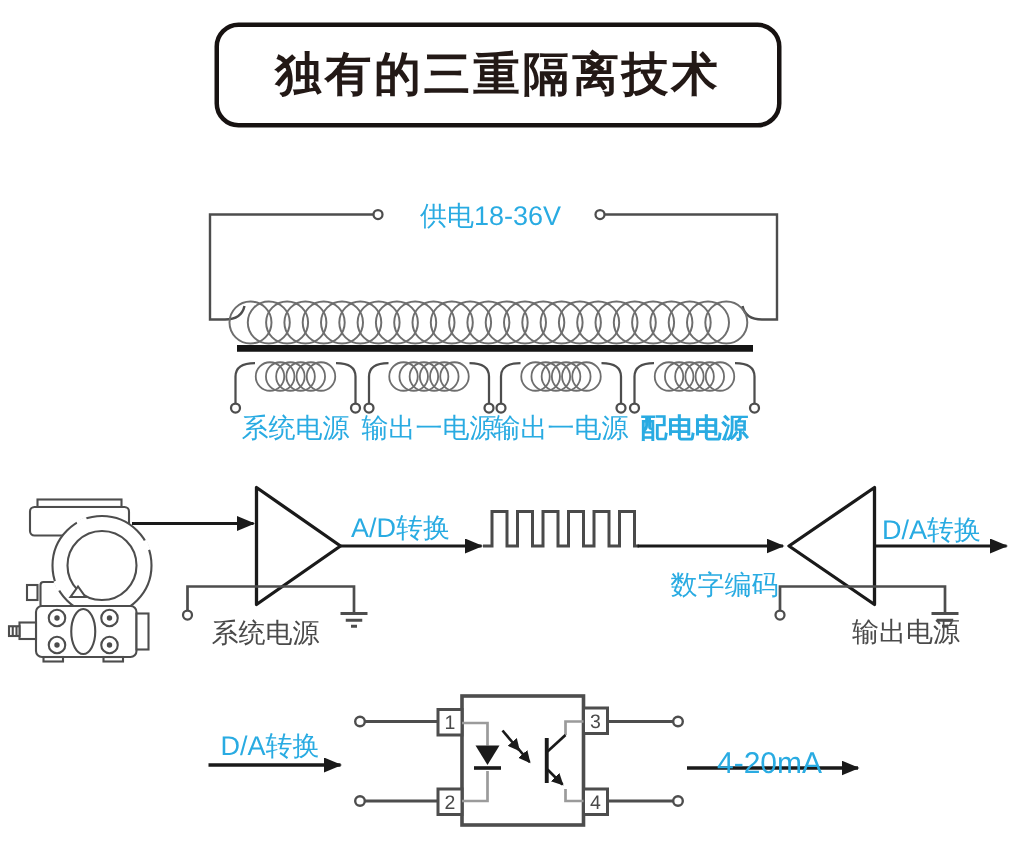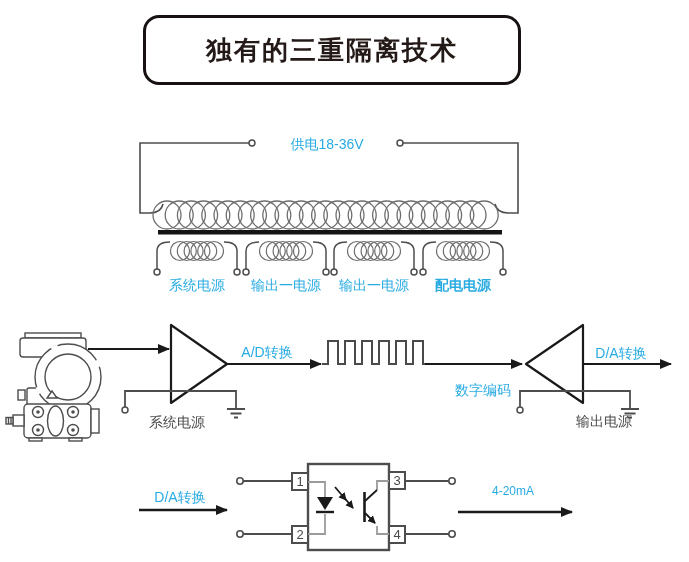--- a/index.html
+++ b/index.html
@@ -1,26 +1,26 @@
 <!DOCTYPE html>
 <html><head>
 <meta charset="utf-8">
 <style>
   html,body{margin:0;padding:0;background:#fff;}
   #stage{position:relative;width:689px;height:562px;background:#fff;overflow:hidden;
          font-family:"Liberation Sans",sans-serif;}
   #stage svg{position:absolute;left:0;top:0;}
-  .lbl{position:absolute;transform:translate(-50%,-50%);font-size:14px;color:#29abe2;
+  .lbl{position:absolute;transform:translate(-50%,-50%);font-size:18px;color:#29abe2;
        white-space:nowrap;line-height:1;}
   .lbl.dark{color:#4a4a4a;}
   .pin{position:absolute;width:16px;height:16px;text-align:center;line-height:16px;
        font-size:13px;color:#4a4a4a;}
   #title-box{position:absolute;left:143px;top:15px;width:372px;height:64px;
              border:3.5px solid #171211;border-radius:16px;display:flex;align-items:center;
-             justify-content:center;font-size:26px;font-weight:bold;color:#231916;
+             justify-content:center;font-size:31px;font-weight:bold;color:#231916;
              letter-spacing:2px;background:#fff;font-family:Liberation Mono, monospace;}
 </style>
 </head>
 <body>
 
 <div id="stage">
 
 <svg width="689" height="562" viewBox="0 0 689 562">
   <defs>
     <marker id="ah" markerUnits="userSpaceOnUse" markerWidth="13" markerHeight="12" refX="11" refY="5" orient="auto">
@@ -251,20 +251,20 @@
 <div class="lbl" style="left:463px;top:285px;font-weight:bold;">配电电源</div>
 
 <div class="lbl" style="left:267px;top:352px;">A/D转换</div>
 <div class="lbl" style="left:483px;top:350px;margin-top:40px;">数字编码</div>
 <div class="lbl" style="left:621px;top:353px;">D/A转换</div>
 
 <div class="lbl dark" style="left:177px;top:422px;">系统电源</div>
 <div class="lbl dark" style="left:604px;top:421px;">输出电源</div>
 
 <div class="lbl" style="left:180px;top:497px;">D/A转换</div>
-<div class="lbl" style="left:513px;top:491px;font-size:12px;">4-20mA</div>
+<div class="lbl" style="left:513px;top:509px;font-size:20px;">4-20mA</div>
 
 <div class="pin" style="left:292px;top:474px;">1</div>
 <div class="pin" style="left:292px;top:527px;">2</div>
 <div class="pin" style="left:389px;top:473px;">3</div>
 <div class="pin" style="left:389px;top:527px;">4</div>
 
 </div>
 
 </body></html>

